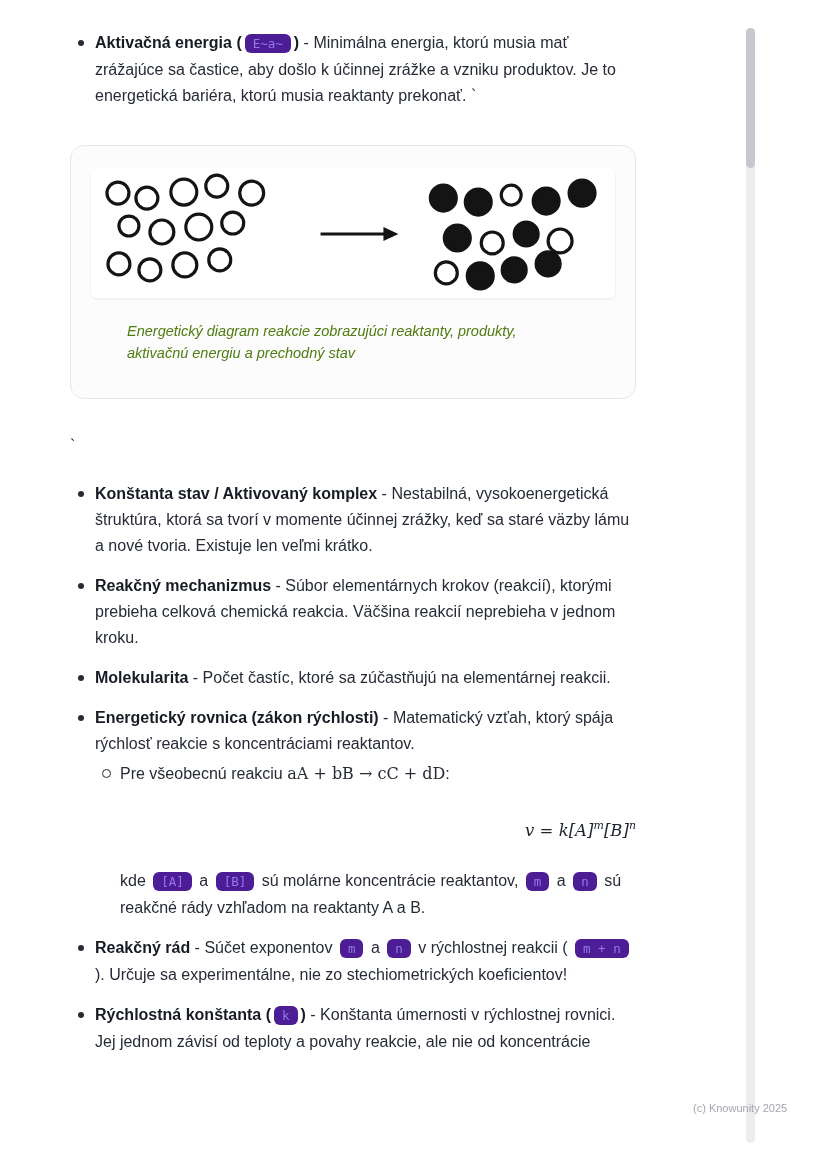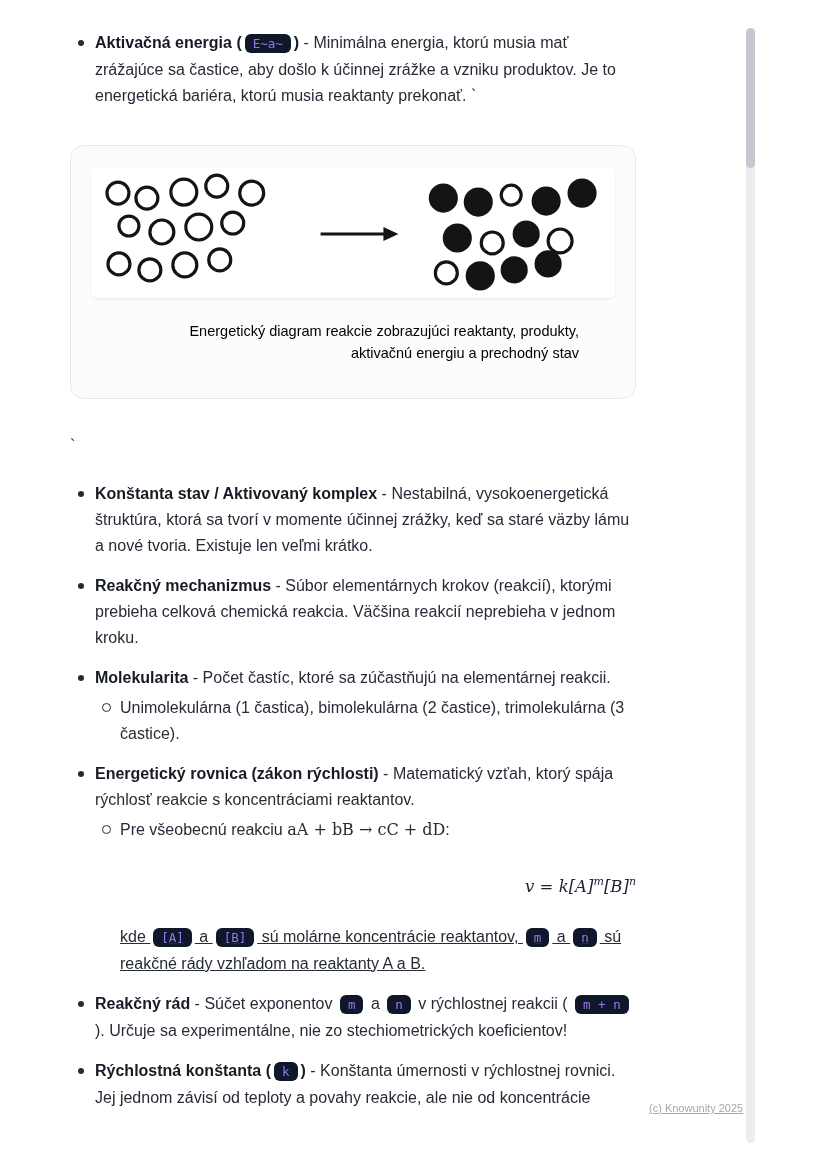--- a/index.html
+++ b/index.html
@@ -27,21 +27,21 @@
   li.sub { position: relative; padding-left: 25px; margin-top: 4px; }
   li.sub::before {
     content: ""; position: absolute; left: 7px; top: 8px;
     width: 7px; height: 7px; border-radius: 50%;
     border: 1.5px solid #262b36; background: transparent;
   }
   b { font-weight: 700; color: #171b24; }
   .chip {
     font-family: "DejaVu Sans Mono", monospace;
     font-size: 12.5px;
-    background: #0f172a;
+    background: #4c1d95;
     color: #9678ea;
     padding: 2px 8px;
     border-radius: 6px;
     margin: 0 3px;
     white-space: nowrap;
   }
   .card {
     border: 1px solid #e7e8ec;
     border-radius: 14px;
     background: #fcfcfd;
@@ -51,51 +51,52 @@
   .imgbox {
     background: #ffffff;
     border-radius: 6px;
     box-shadow: 0 1px 3px rgba(0,0,0,.08);
     height: 130px;
     overflow: hidden;
   }
   .imgbox svg { display: block; width: 100%; height: 130px; }
   figcaption {
     margin-top: 22px;
-    text-align: right;
-    color: #000000;
+    text-align: left;
+    font-style: italic;
+    color: #4d7c0f;
     font-size: 14.5px;
     line-height: 22px;
     padding: 0 36px;
   }
   .stray { margin: 34px 0 22px; font-size: 16px; line-height: 26px; }
   .mathI { font-family: "DejaVu Serif", serif; }
   .formula {
     text-align: right;
     margin: 26px 0 24px;
     font-family: "DejaVu Serif", serif;
     font-style: italic;
     font-size: 16.5px;
     color: #1d2230;
   }
   .formula sup { font-size: 11px; }
-  .cont { margin-left: 25px; margin-top: 14px; text-decoration: underline; }
+  .cont { margin-left: 25px; margin-top: 14px; }
   .sb-track {
     position: absolute; left: 746px; top: 28px;
     width: 9px; height: 1115px;
     background: #ececf1; border-radius: 5px;
   }
   .sb-thumb {
     position: absolute; left: 0; top: 0;
     width: 9px; height: 140px;
     background: #c7c7cf; border-radius: 5px;
   }
   .footer {
-    position: absolute; left: 649px; top: 1102px;
-    font-size: 11px; color: #a3a7ae; z-index: 2; text-decoration: underline;
+    position: absolute; left: 693px; top: 1102px;
+    font-size: 11px; color: #a3a7ae; z-index: 2;
   }
 </style>
 </head>
 <body>
 
 <div class="content">
 
   <ul>
     <li class="b"><b>Aktivačná energia (</b><span class="chip">E~a~</span><b>)</b><span> - Minimálna energia, ktorú musia mať zrážajúce sa častice, aby došlo k účinnej zrážke a vzniku produktov. Je to energetická bariéra, ktorú musia reaktanty prekonať. `</span></li>
   </ul>
@@ -141,23 +142,20 @@
   <div class="stray">`</div>
 
   <ul>
 
     <li class="b"><b>Konštanta stav / Aktivovaný komplex</b><span> - Nestabilná, vysokoenergetická štruktúra, ktorá sa tvorí v momente účinnej zrážky, keď sa staré väzby lámu a nové tvoria. Existuje len veľmi krátko.</span></li>
 
     <li class="b"><b>Reakčný mechanizmus</b><span> - Súbor elementárnych krokov (reakcií), ktorými prebieha celková chemická reakcia. Väčšina reakcií neprebieha v jednom kroku.</span></li>
 
 
     <li class="b"><b>Molekularita</b><span> - Počet častíc, ktoré sa zúčastňujú na elementárnej reakcii.</span>
-      <ul>
-        <li class="sub"><span>Unimolekulárna (1 častica), bimolekulárna (2 častice), trimolekulárna (3 častice).</span></li>
-      </ul>
     </li>
 
     <li class="b"><b>Energetický rovnica (zákon rýchlosti)</b><span> - Matematický vzťah, ktorý spája rýchlosť reakcie s koncentráciami reaktantov.</span>
       <ul>
         <li class="sub"><span>Pre všeobecnú reakciu </span><span class="mathI">aA + bB → cC + dD</span><span>:</span></li>
       </ul>
       <div class="formula"><span>v = k[A]</span><sup>m</sup><span>[B]</span><sup>n</sup></div>
       <div class="cont"><span>kde </span><span class="chip">[A]</span><span> a </span><span class="chip">[B]</span><span> sú molárne koncentrácie reaktantov, </span><span class="chip">m</span><span> a </span><span class="chip">n</span><span> sú reakčné rády vzhľadom na reaktanty A a B.</span></div>
     </li>
 

